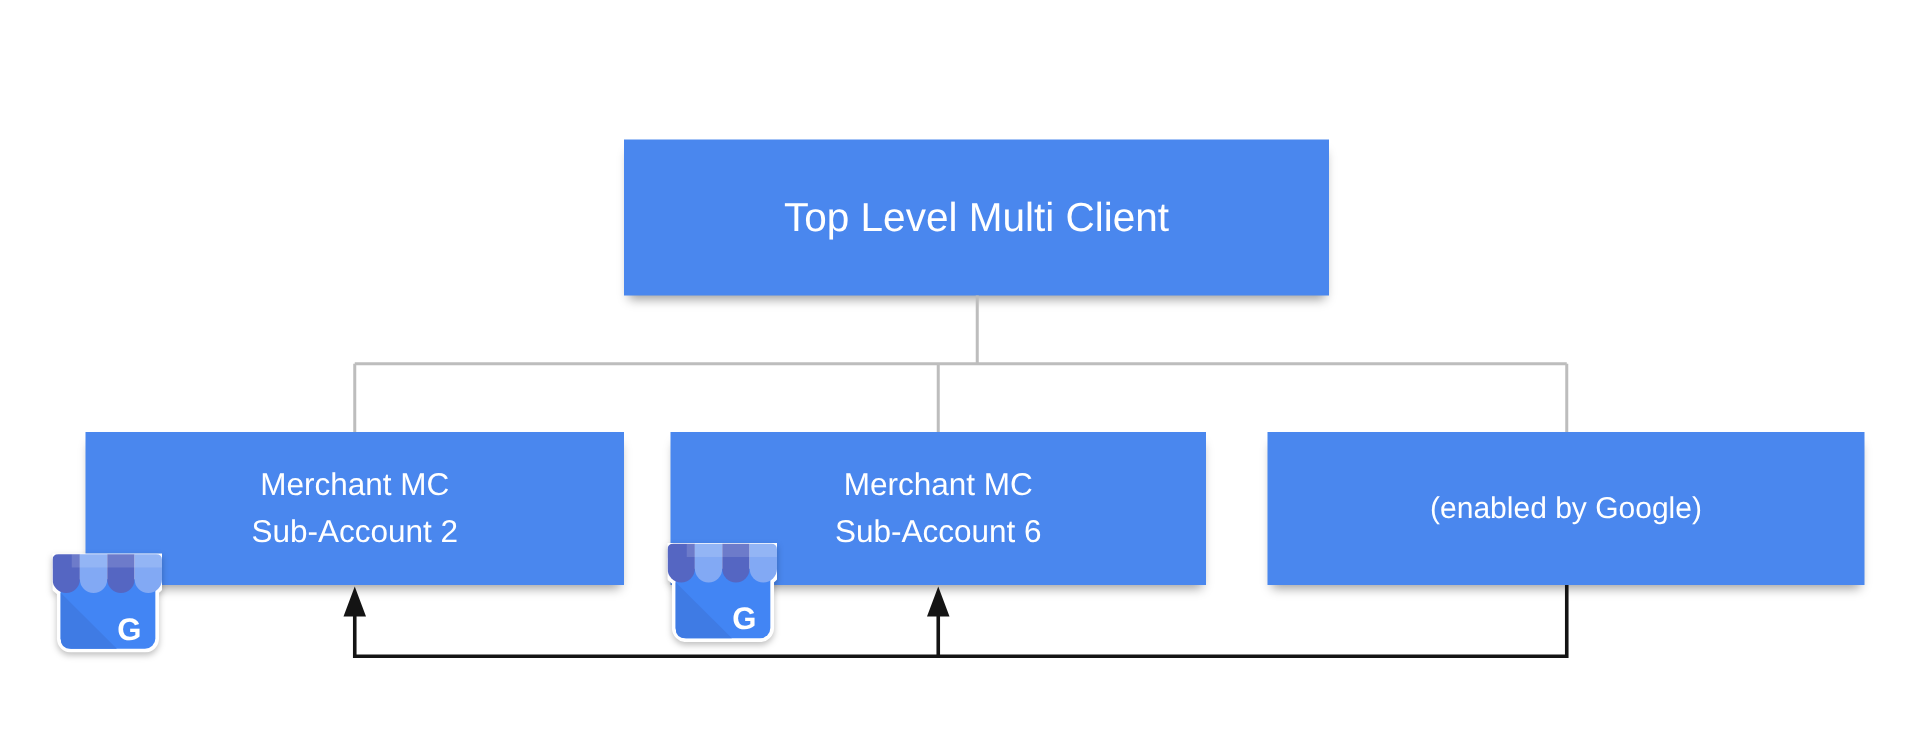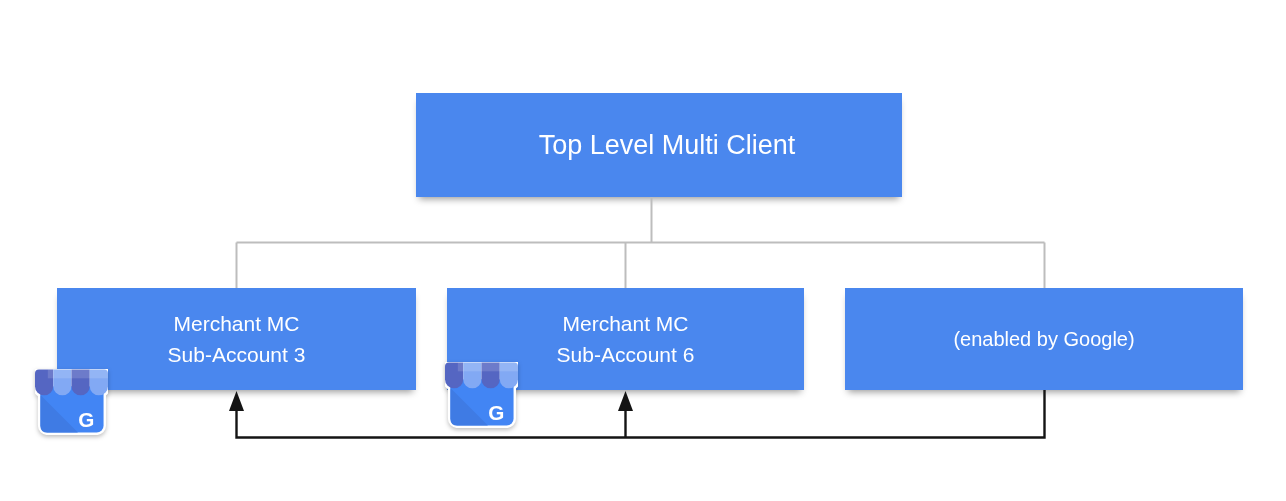--- a/index.html
+++ b/index.html
@@ -29,21 +29,21 @@
   .wires .blackline{stroke:var(--arrow-black);stroke-width:2.4;fill:none;}
   .wires .blackfill{fill:var(--arrow-black);stroke:none;}
   .box{
     position:absolute;
     background:var(--box-fill);
     color:var(--box-text);
     display:flex;flex-direction:column;justify-content:center;align-items:center;
     text-align:center;
     box-shadow:0 5px 7px -3px rgba(0,0,0,0.40);
   }
-  .box.top{left:416px;top:93px;width:470px;height:104px;font-size:27px;line-height:41px;padding-left:16px;}
+  .box.top{left:416px;top:93px;width:470px;height:104px;font-size:27px;line-height:41px;}
   .box.sub1{left:57px;top:288px;width:359px;height:102px;font-size:21px;line-height:31px;}
   .box.sub2{left:447px;top:288px;width:357px;height:102px;font-size:21px;line-height:31px;}
   .box.lfp{left:845px;top:288px;width:398px;height:102px;font-size:21px;line-height:31px;}
   .box.lfp .line2{font-size:20px;}
   .gbp-icon{position:absolute;width:73px;height:66px;filter:drop-shadow(0 2px 2px rgba(0,0,0,0.25));}
   .gbp-icon.one{left:35px;top:369px;}
   .gbp-icon.two{left:445px;top:362px;}
   .gbp-icon text{
     font-family:"Liberation Sans", sans-serif;
     font-weight:bold;fill:#fff;
@@ -53,21 +53,21 @@
 <body>
 
 <div class="canvas">
 
   <div class="box top">
     <div class="line1">Top Level Multi Client</div>
   </div>
 
   <div class="box sub1">
     <div class="line1">Merchant MC</div>
-    <div class="line2">Sub-Account 3</div>
+    <div class="line2">Sub-Account 2</div>
   </div>
 
   <div class="box sub2">
     <div class="line1">Merchant MC</div>
     <div class="line2">Sub-Account 6</div>
   </div>
 
   <div class="box lfp">
     <div class="line2">(enabled by Google)</div>
   </div>

